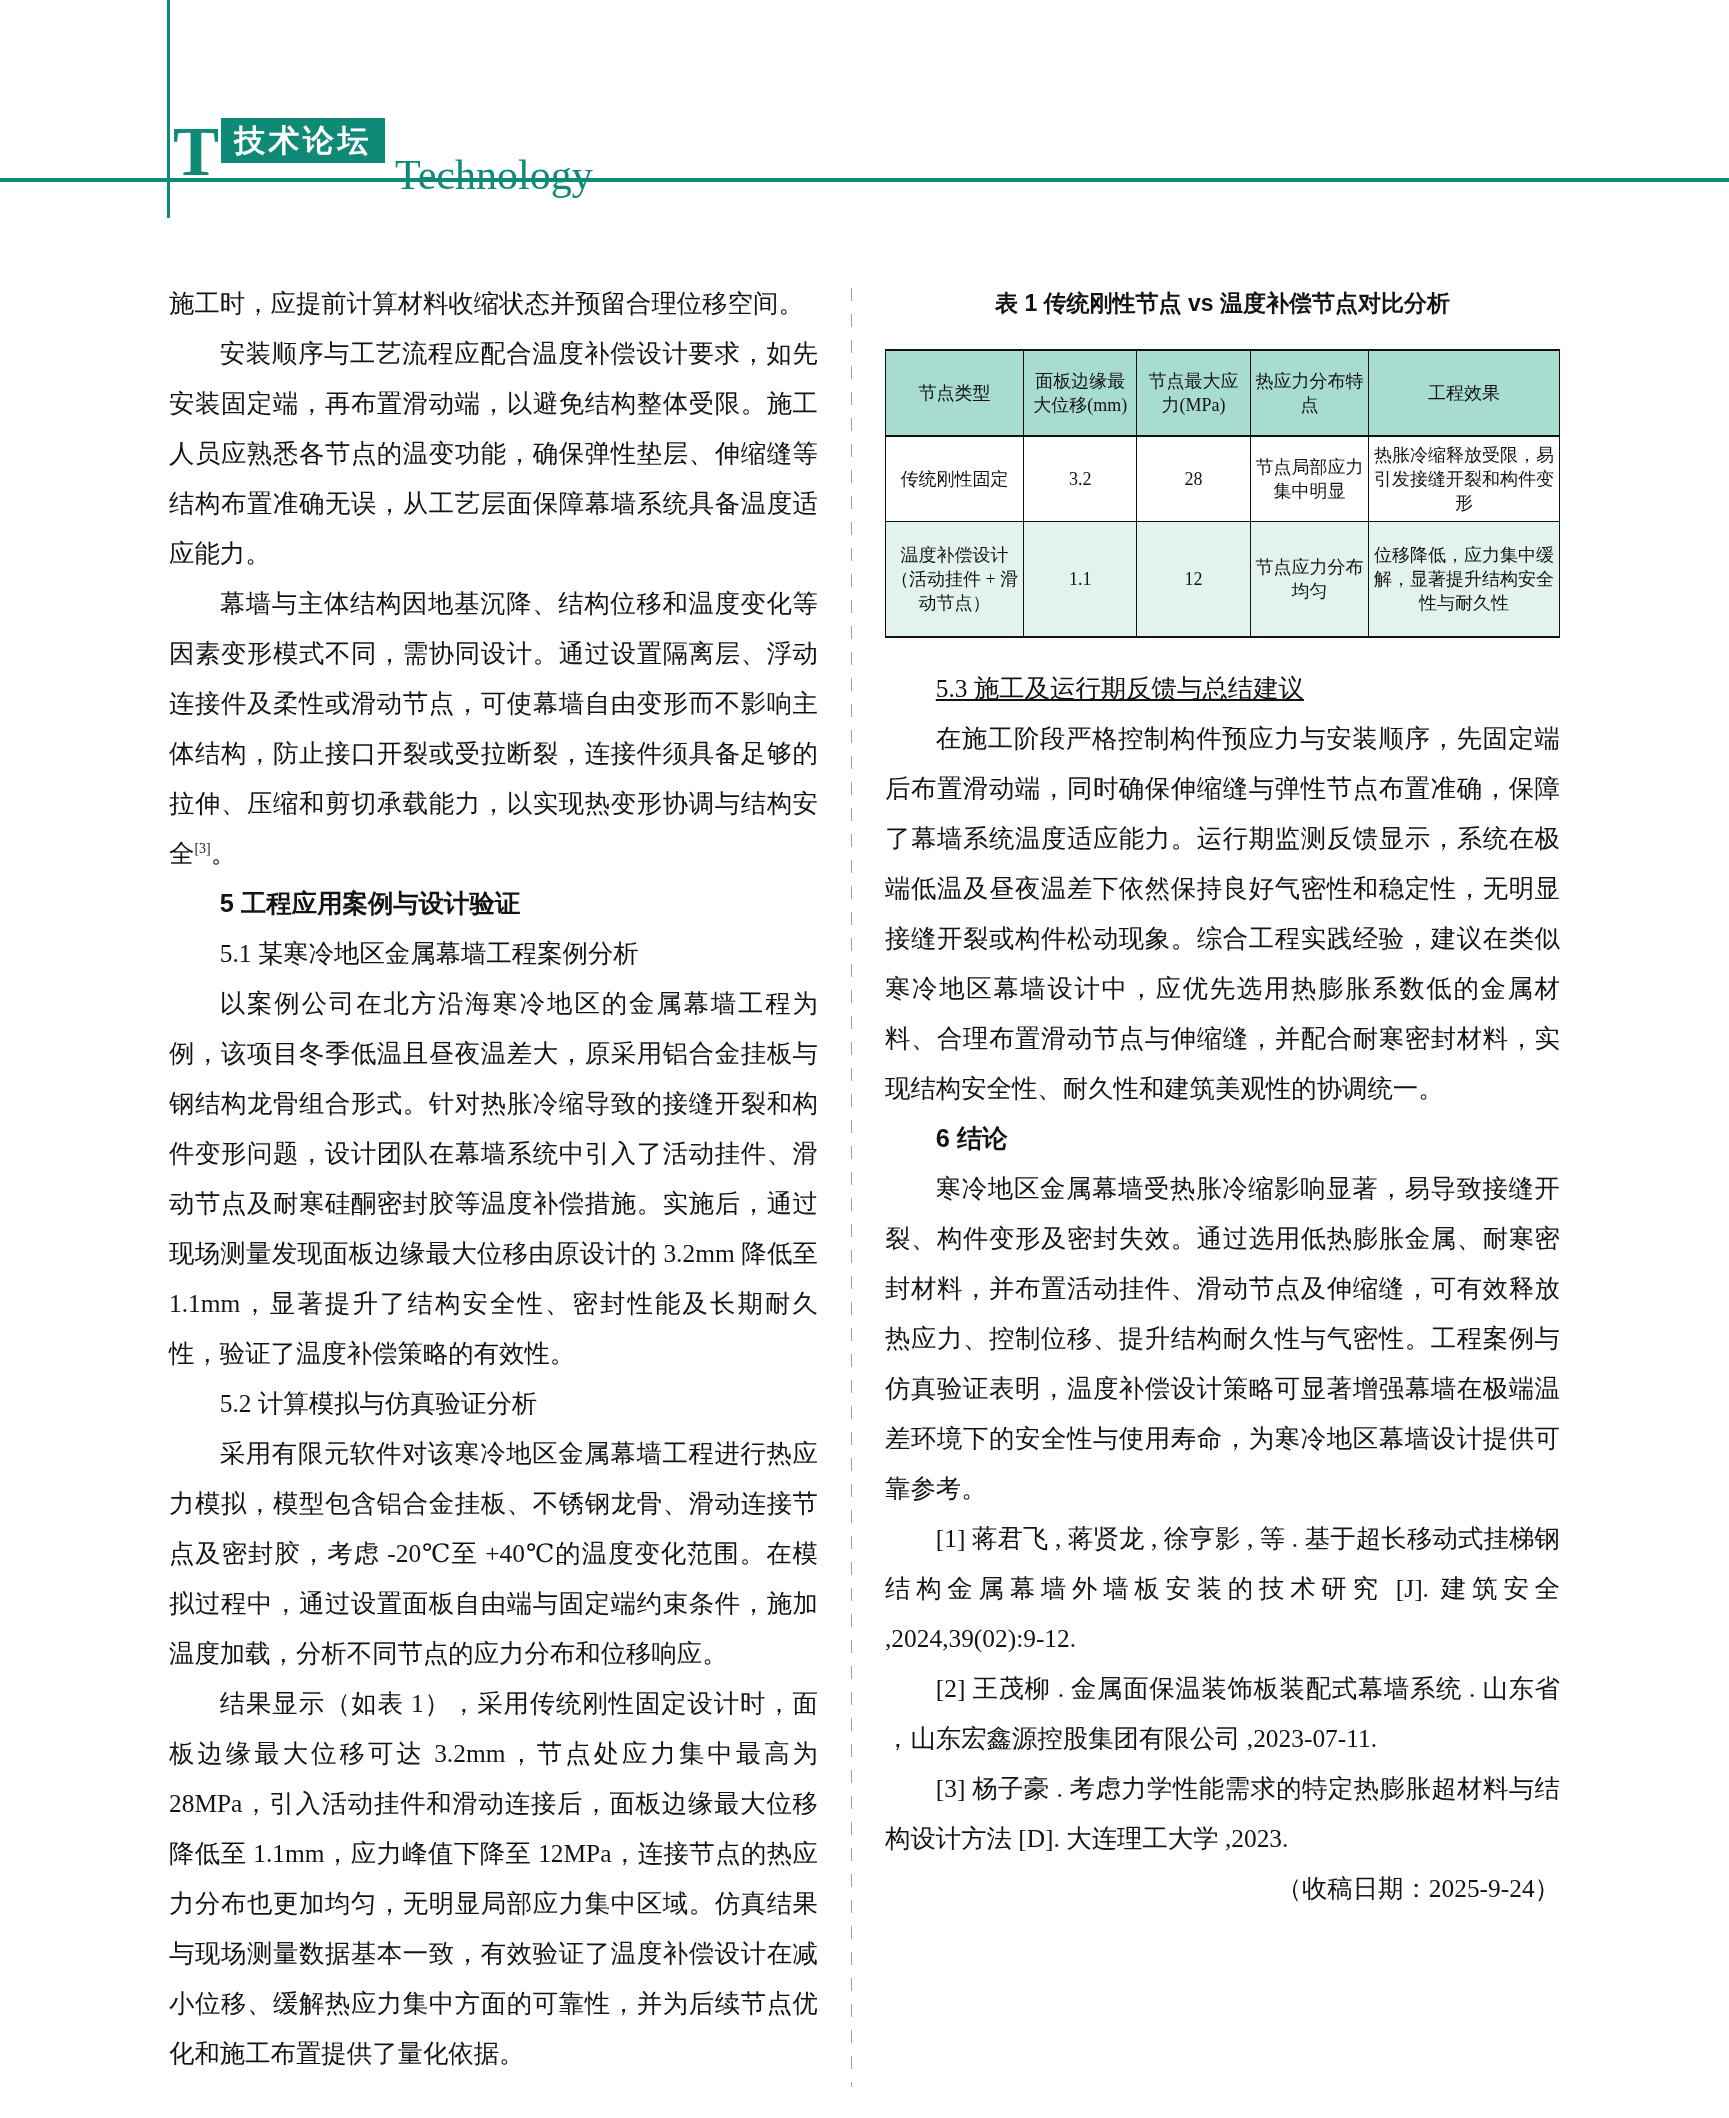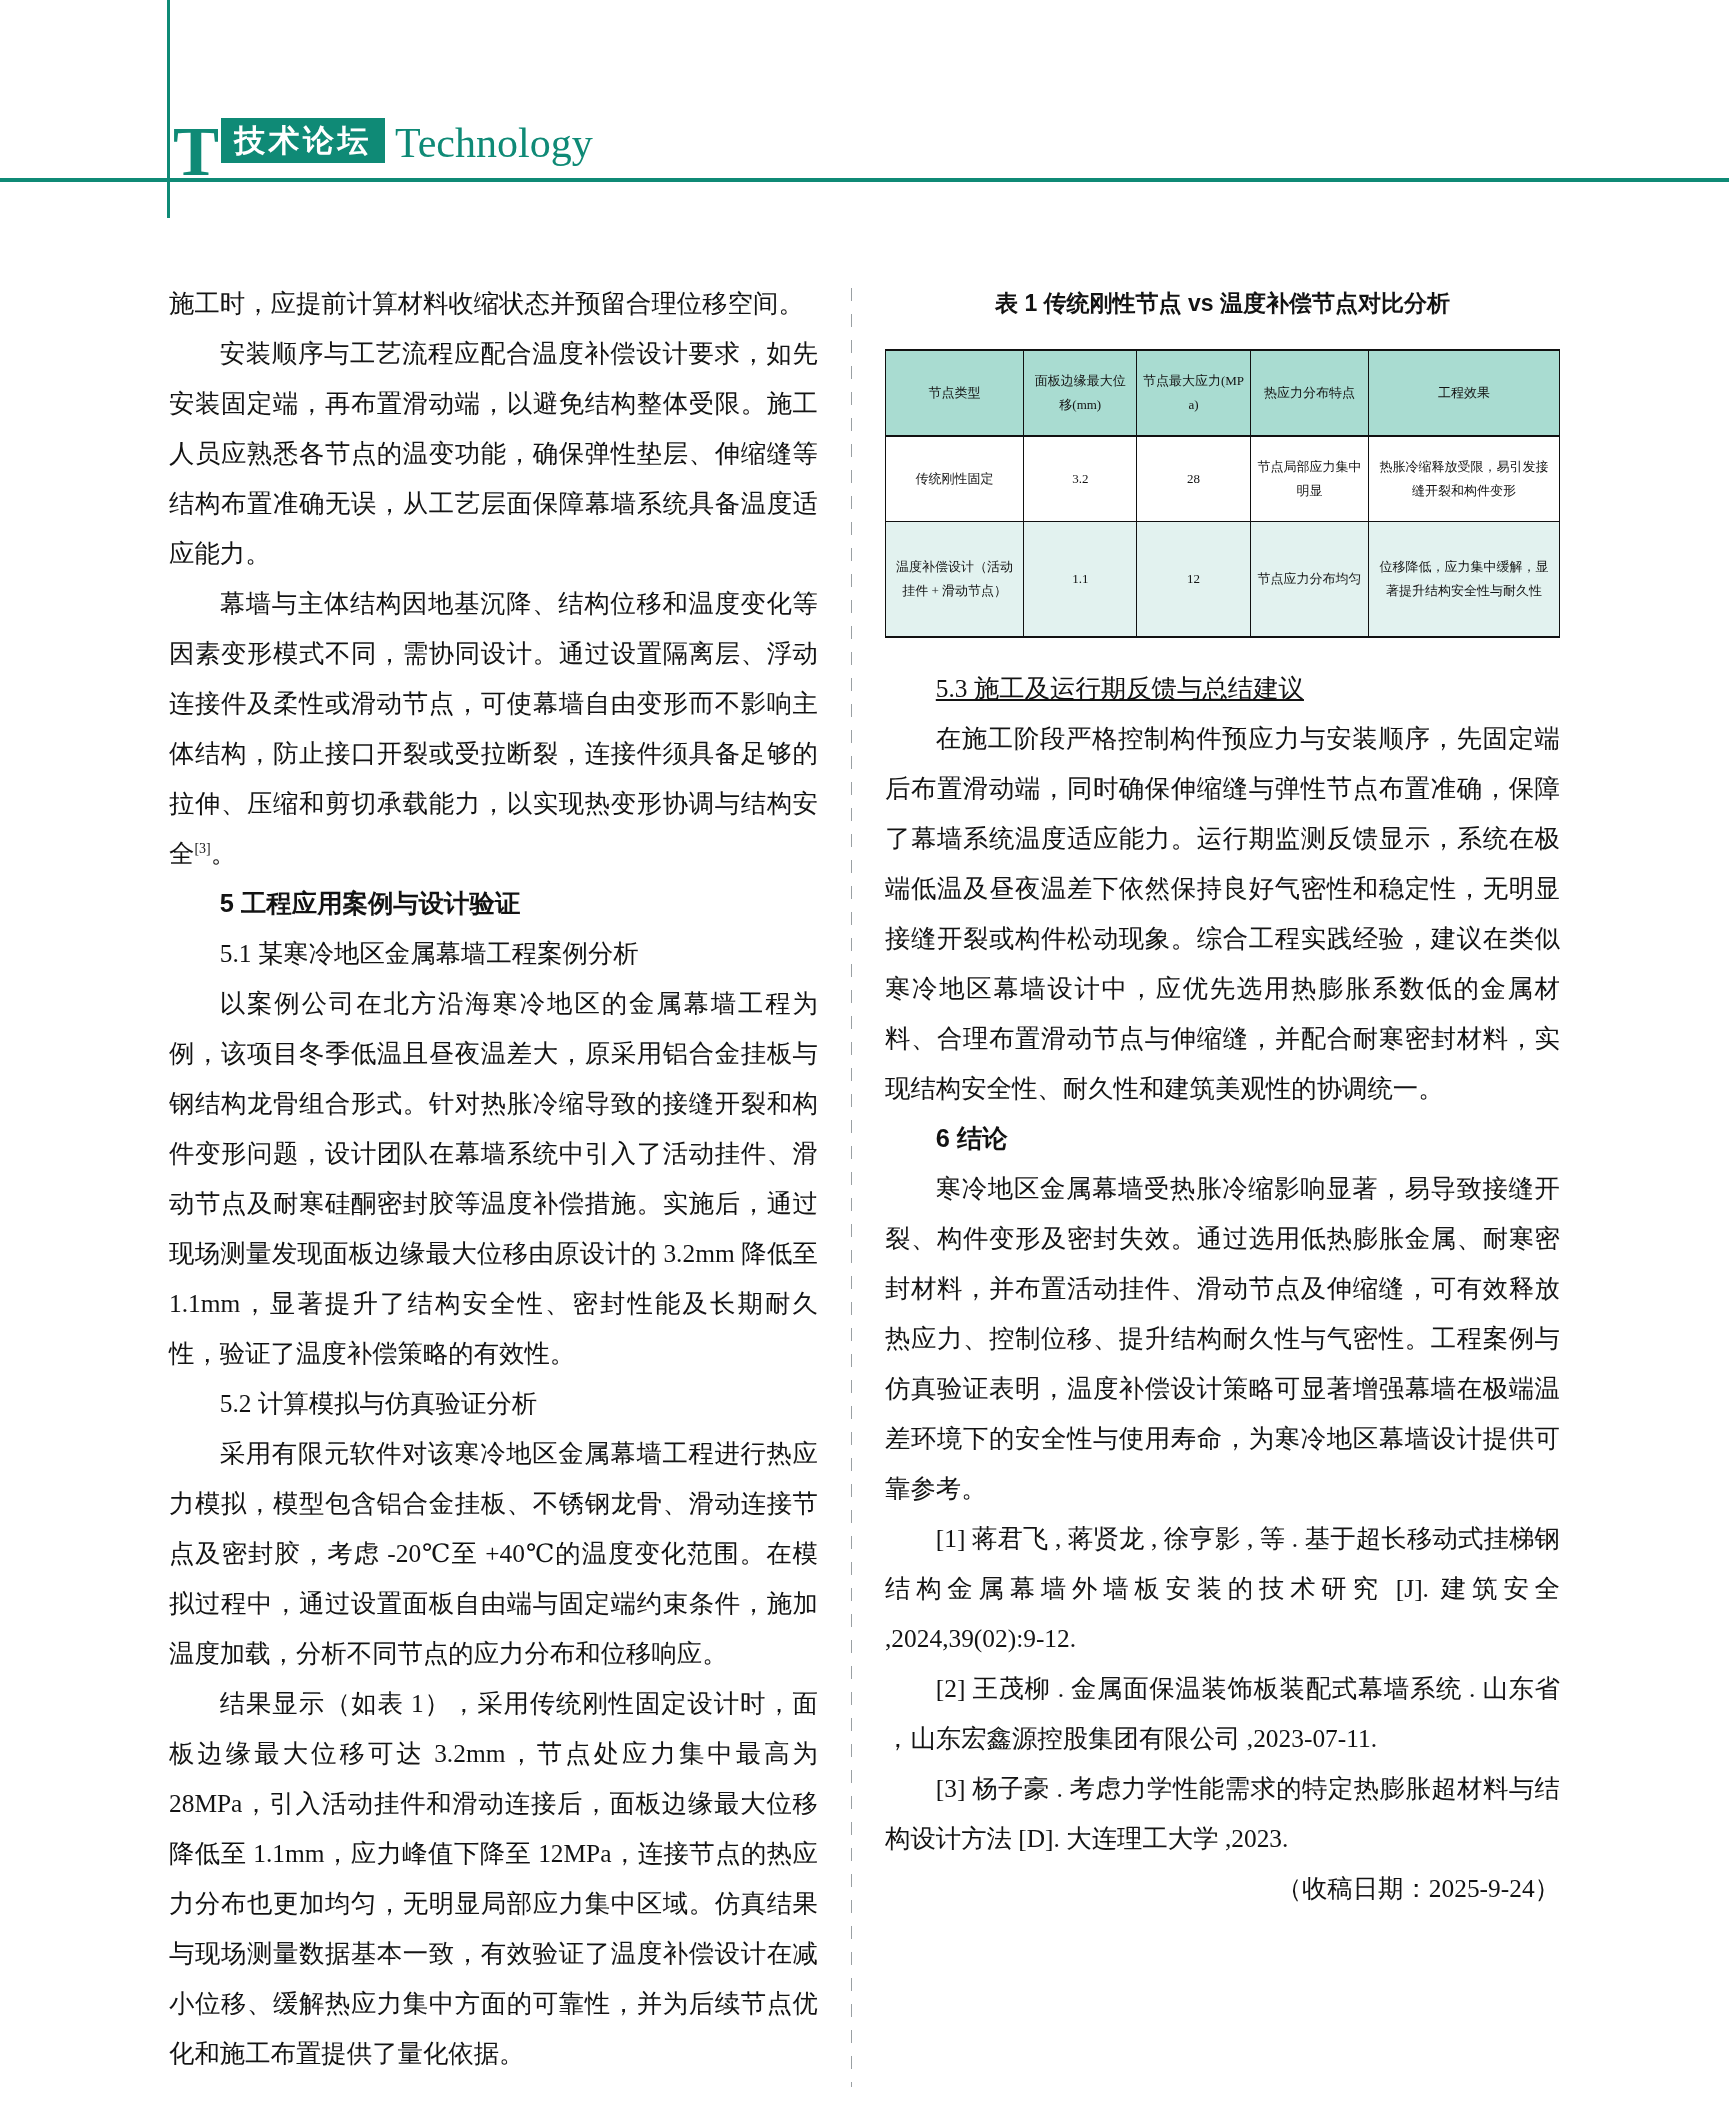--- a/index.html
+++ b/index.html
@@ -23,21 +23,21 @@
   }
   .logo-box{
     position:absolute;left:221px;top:118px;width:164px;height:45px;background:var(--accent);
     display:flex;align-items:center;justify-content:center;
   }
   .logo-box .cn{
     color:#fff;font-family:"Liberation Sans","DejaVu Sans",sans-serif;
     font-weight:700;font-size:31px;letter-spacing:3.4px;line-height:1;
   }
   .logo-en{
-    position:absolute;left:395px;top:122px;font-size:42px;line-height:1;
+    position:absolute;left:395px;top:154px;font-size:42px;line-height:1;
     color:var(--accent);font-family:"Liberation Serif",serif;
   }
   
   .col{
     position:absolute;top:278px;font-size:25.4px;line-height:50px;
     text-align:justify;text-justify:inter-ideograph;
   }
   .col-left{left:169px;width:649px;}
   .col-right{left:885px;width:675px;}
   .col p{margin:0;}
@@ -53,21 +53,21 @@
     background:repeating-linear-gradient(to bottom,#9aa0a3 0 12.7px,transparent 12.7px 26px);
   }
   
   .table-title{
     font-family:"Liberation Sans","DejaVu Sans",sans-serif;font-weight:700;
     font-size:23px;text-align:center;text-indent:0;line-height:50px;
   }
   table.cmp{
     width:100%;border-collapse:collapse;table-layout:fixed;margin-top:21px;
     border-top:2.5px solid #111;border-bottom:2.5px solid #111;
-    font-size:13px;line-height:24px;padding-left:7px;
+    font-size:18px;line-height:24px;padding-left:7px;
   }
   table.cmp th,table.cmp td{
     border-left:0.8px solid #111;border-right:0.8px solid #111;
     text-align:center;vertical-align:middle;padding:6px 4.2px;
     font-weight:400;word-break:break-all;
   }
   table.cmp thead th{background:var(--tbl-head);border-bottom:2.1px solid #111;height:72px;}
   table.cmp tr.r1 td{background:#ffffff;border-bottom:1.3px solid #111;height:72px;}
   table.cmp tr.r2 td{background:var(--tbl-alt);height:102px;}
   .after-table{margin-top:24.6px !important;text-decoration:underline;}

